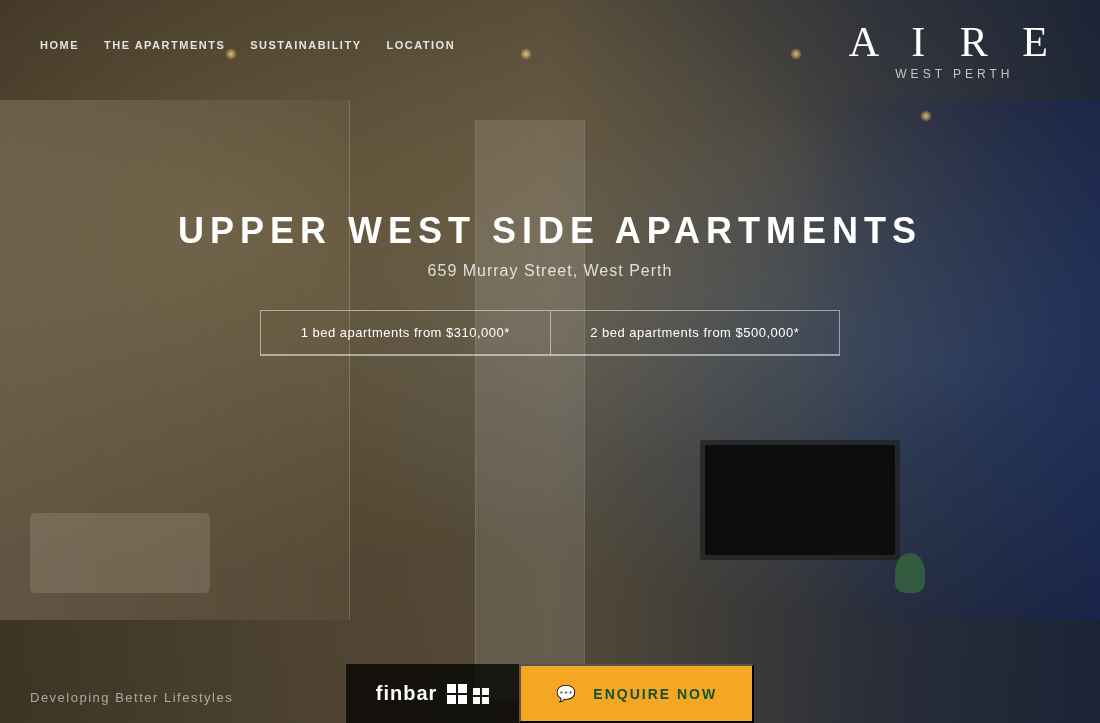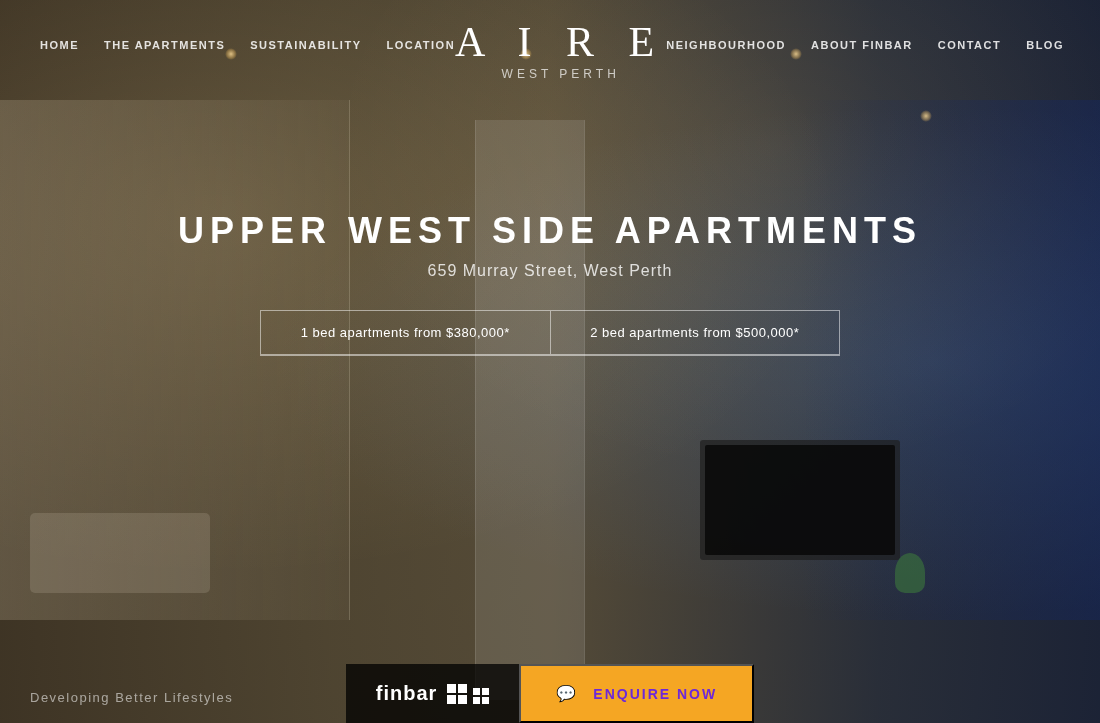--- a/index.html
+++ b/index.html
@@ -208,21 +208,21 @@
     .enquire-btn {
       background: #f5a623;
       padding: 18px 35px;
       display: flex;
       align-items: center;
       gap: 10px;
       cursor: pointer;
     }
 
     .enquire-text {
-      color: #6d28d9;
+      color: #14532d;
       font-size: 14px;
       font-weight: 700;
       letter-spacing: 2px;
       text-transform: uppercase;
       padding-left: 7px;
     }
 
     .chat-icon {
       color: #fff;
       font-size: 16px;
@@ -321,35 +321,29 @@
     <a class="nav-item">THE APARTMENTS</a>
     <a class="nav-item">SUSTAINABILITY</a>
     <a class="nav-item">LOCATION</a>
   </div>
 
   <div class="logo-container">
     <div class="logo-title">A I R E</div>
     <div class="logo-subtitle">WEST PERTH</div>
   </div>
 
-  <div class="nav-right">
-    <a class="nav-item">NEIGHBOURHOOD</a>
-    <a class="nav-item">ABOUT FINBAR</a>
-    <a class="nav-item">CONTACT</a>
-    <a class="nav-item">BLOG</a>
-  </div>
 </nav>
 
 <div class="hero-content">
   <h1 class="hero-title">UPPER WEST SIDE APARTMENTS</h1>
   <p class="hero-address">659 Murray Street, West Perth</p>
 
   <div class="info-boxes">
     <div class="info-row-top">
-      <div class="info-cell">1 bed apartments from $380,000*</div>
+      <div class="info-cell">1 bed apartments from $310,000*</div>
       <div class="info-cell">2 bed apartments from $500,000*</div>
     </div>
   </div>
 </div>
 
 <div class="bottom-bar">
   <div class="finbar-logo">
     <span class="finbar-text">finbar</span>
     <div style="display:flex;align-items:flex-end;gap:3px">
       <div style="display:grid;grid-template-columns:9px 9px;grid-template-rows:9px 9px;gap:2px">

